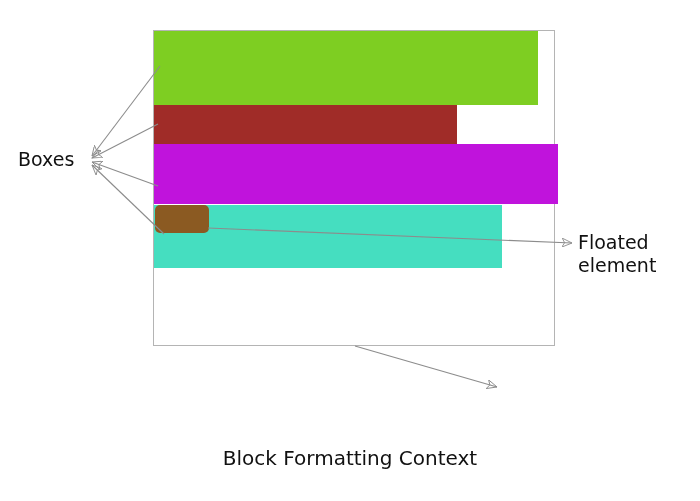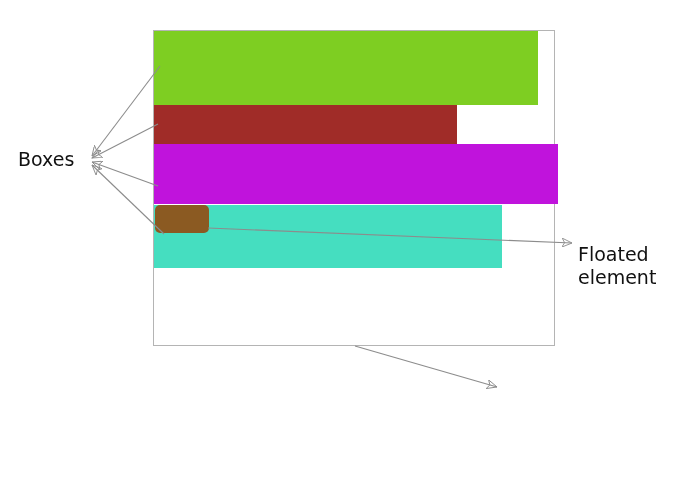--- a/index.html
+++ b/index.html
@@ -82,21 +82,20 @@
   }
   .label-boxes {
     left: 18px;
     top: 148px;
   }
   .label-floated {
     left: 578px;
     top: 231px;
     white-space: normal;
     width: 110px;
-    margin-top: 12px;
   }
   .label-containing {
     left: 503px;
     top: 374px;
   }
   .caption {
     position: absolute;
     left: 0;
     top: 446px;
     width: 700px;
@@ -143,14 +142,15 @@
       <line x1="208" y1="228" x2="572" y2="243"></line>
       <line x1="355" y1="346" x2="497" y2="387"></line>
     </g>
   </svg>
 
   <div class="label label-boxes">Boxes</div>
 
   <div class="label label-floated">Floated element</div>
 
 
+  <div class="caption">Block Formatting Context</div>
 
 </div>
 
 </body></html>

